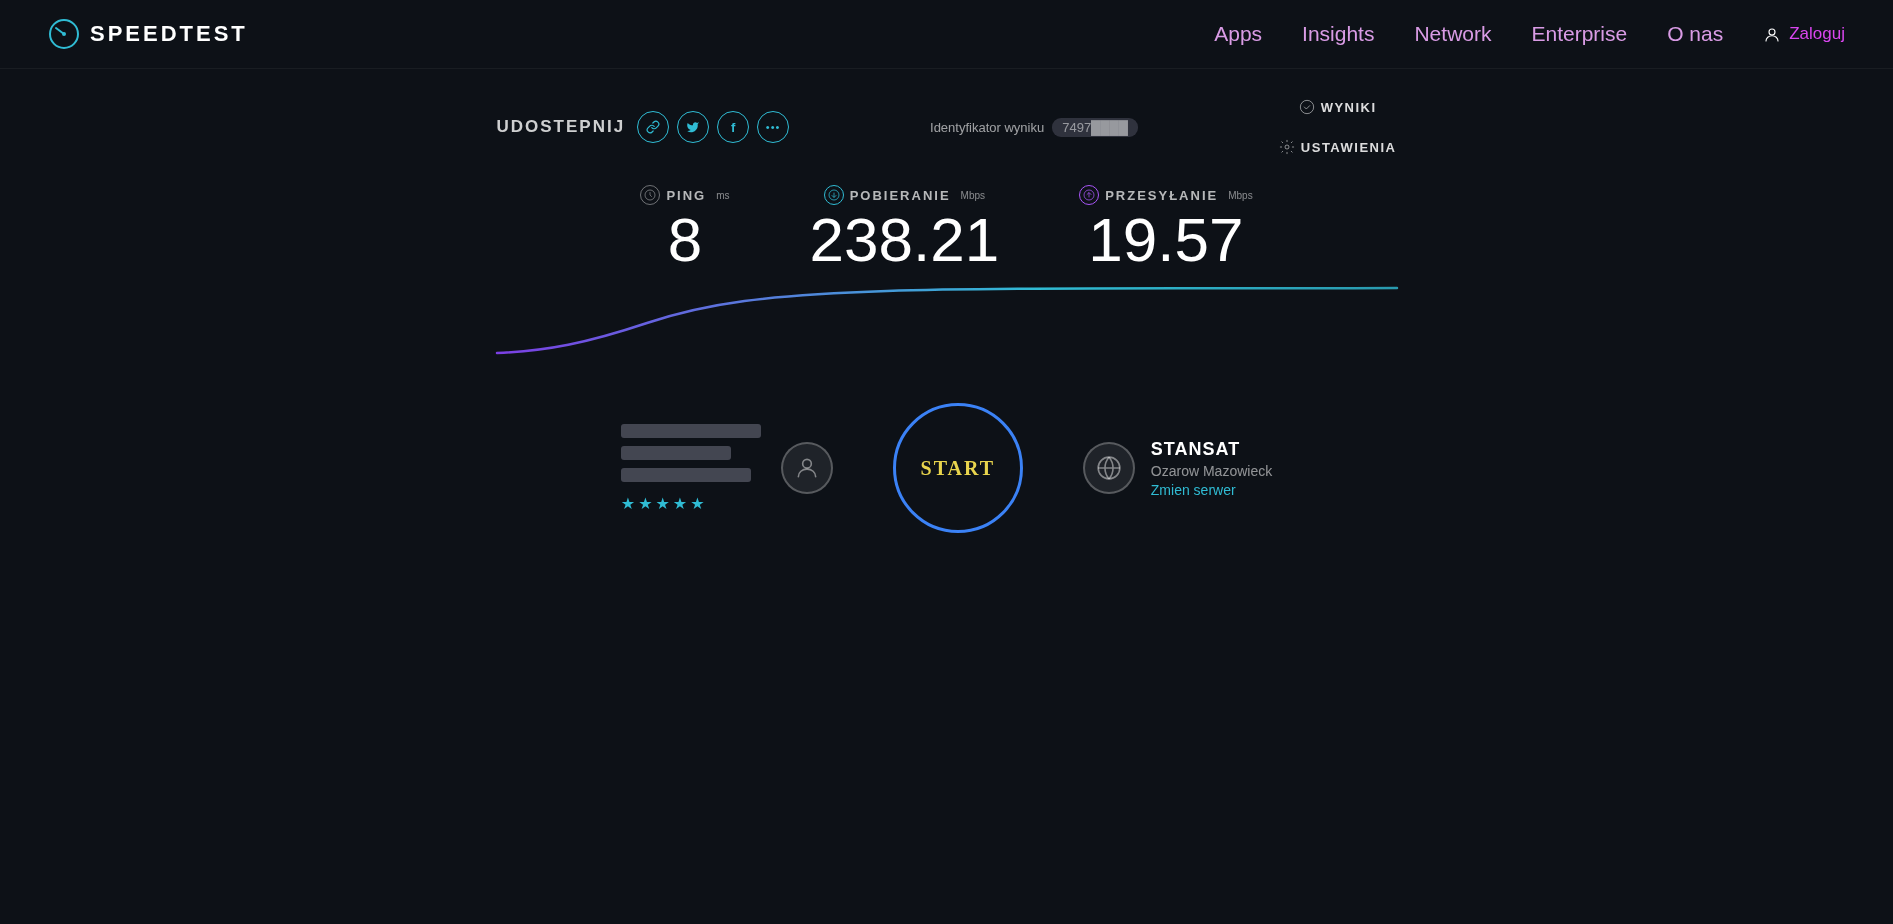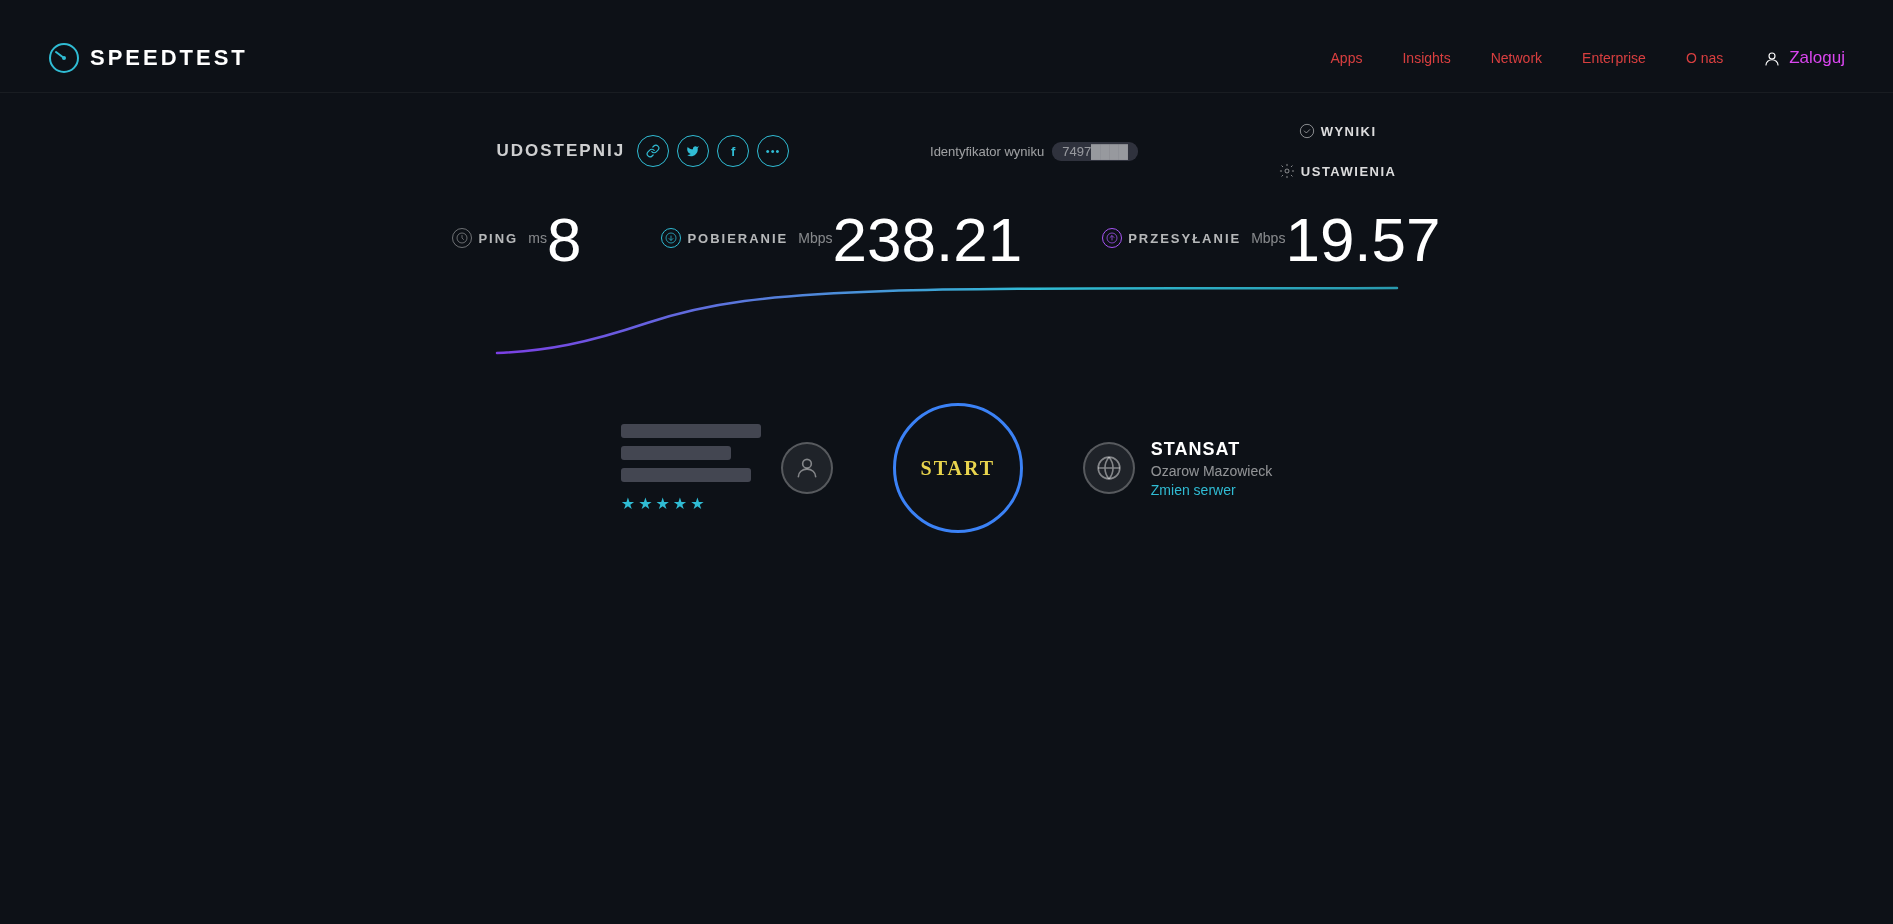--- a/index.html
+++ b/index.html
@@ -14,21 +14,20 @@
     }
 
     
     header {
       display: flex;
       align-items: center;
       justify-content: space-between;
       padding: 18px 48px;
       background-color: #0d1117;
       border-bottom: 1px solid rgba(255,255,255,0.05);
-      margin-top: 24px;
     }
 
     .logo {
       display: flex;
       align-items: center;
       gap: 10px;
     }
 
     .logo-icon {
       width: 32px;
@@ -42,22 +41,22 @@
       color: #ffffff;
     }
 
     nav {
       display: flex;
       align-items: center;
       gap: 40px;
     }
 
     .nav-link {
-      font-size: 14px;
-      color: #ef4444;
+      font-size: 21px;
+      color: #f0abfc;
       text-decoration: none;
       cursor: pointer;
       opacity: 0.9;
     }
 
     .nav-login {
       display: flex;
       align-items: flex-end;
       gap: 8px;
       font-size: 17px;
@@ -154,21 +153,21 @@
     
     .metrics {
       display: flex;
       gap: 80px;
       align-items: flex-end;
       margin-bottom: 12px;
     }
 
     .metric {
       display: flex;
-      flex-direction: row;
+      flex-direction: column;
       align-items: center;
     }
 
     .metric-header {
       display: flex;
       align-items: center;
       gap: 6px;
       margin-bottom: 4px;
     }
 
@@ -199,21 +198,21 @@
     }
 
     .metric-name {
       font-size: 13px;
       font-weight: 700;
       letter-spacing: 2px;
       color: rgba(255,255,255,0.7);
     }
 
     .metric-unit {
-      font-size: 14px;
+      font-size: 10px;
       color: rgba(255,255,255,0.5);
       margin-left: 4px;
     }
 
     .metric-value {
       font-size: 62px;
       font-weight: 200;
       color: #ffffff;
       line-height: 1;
     }

